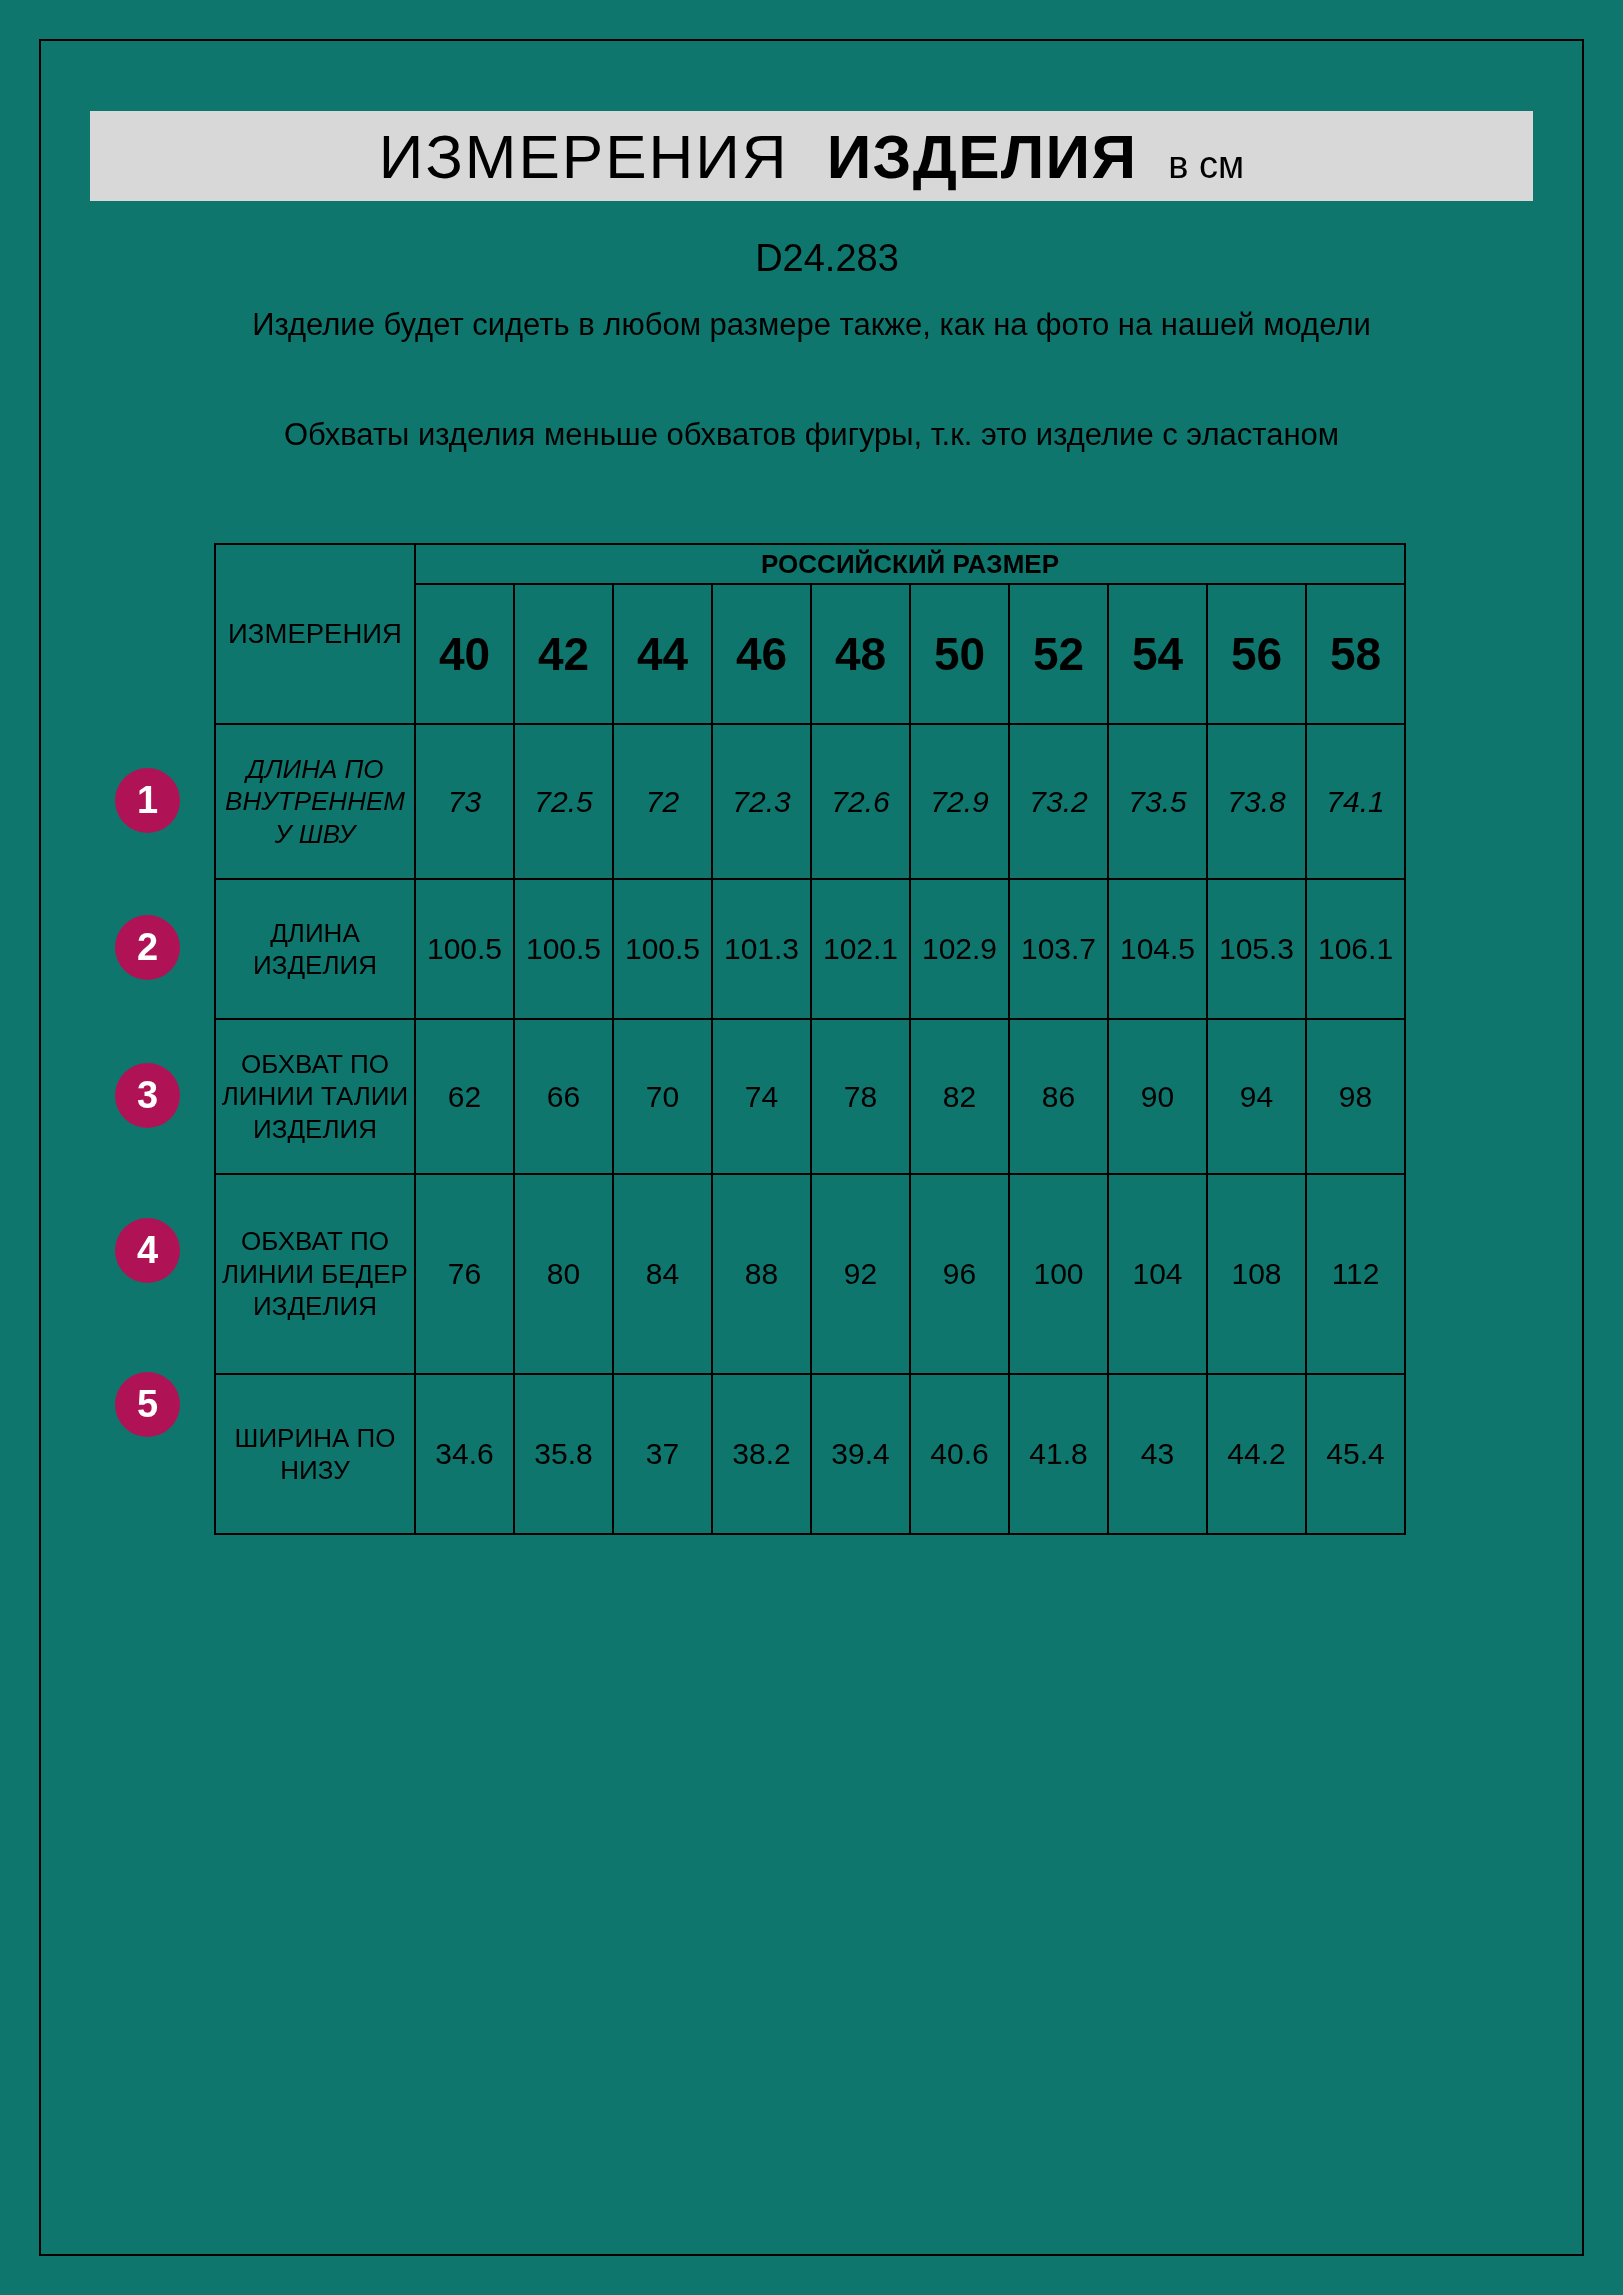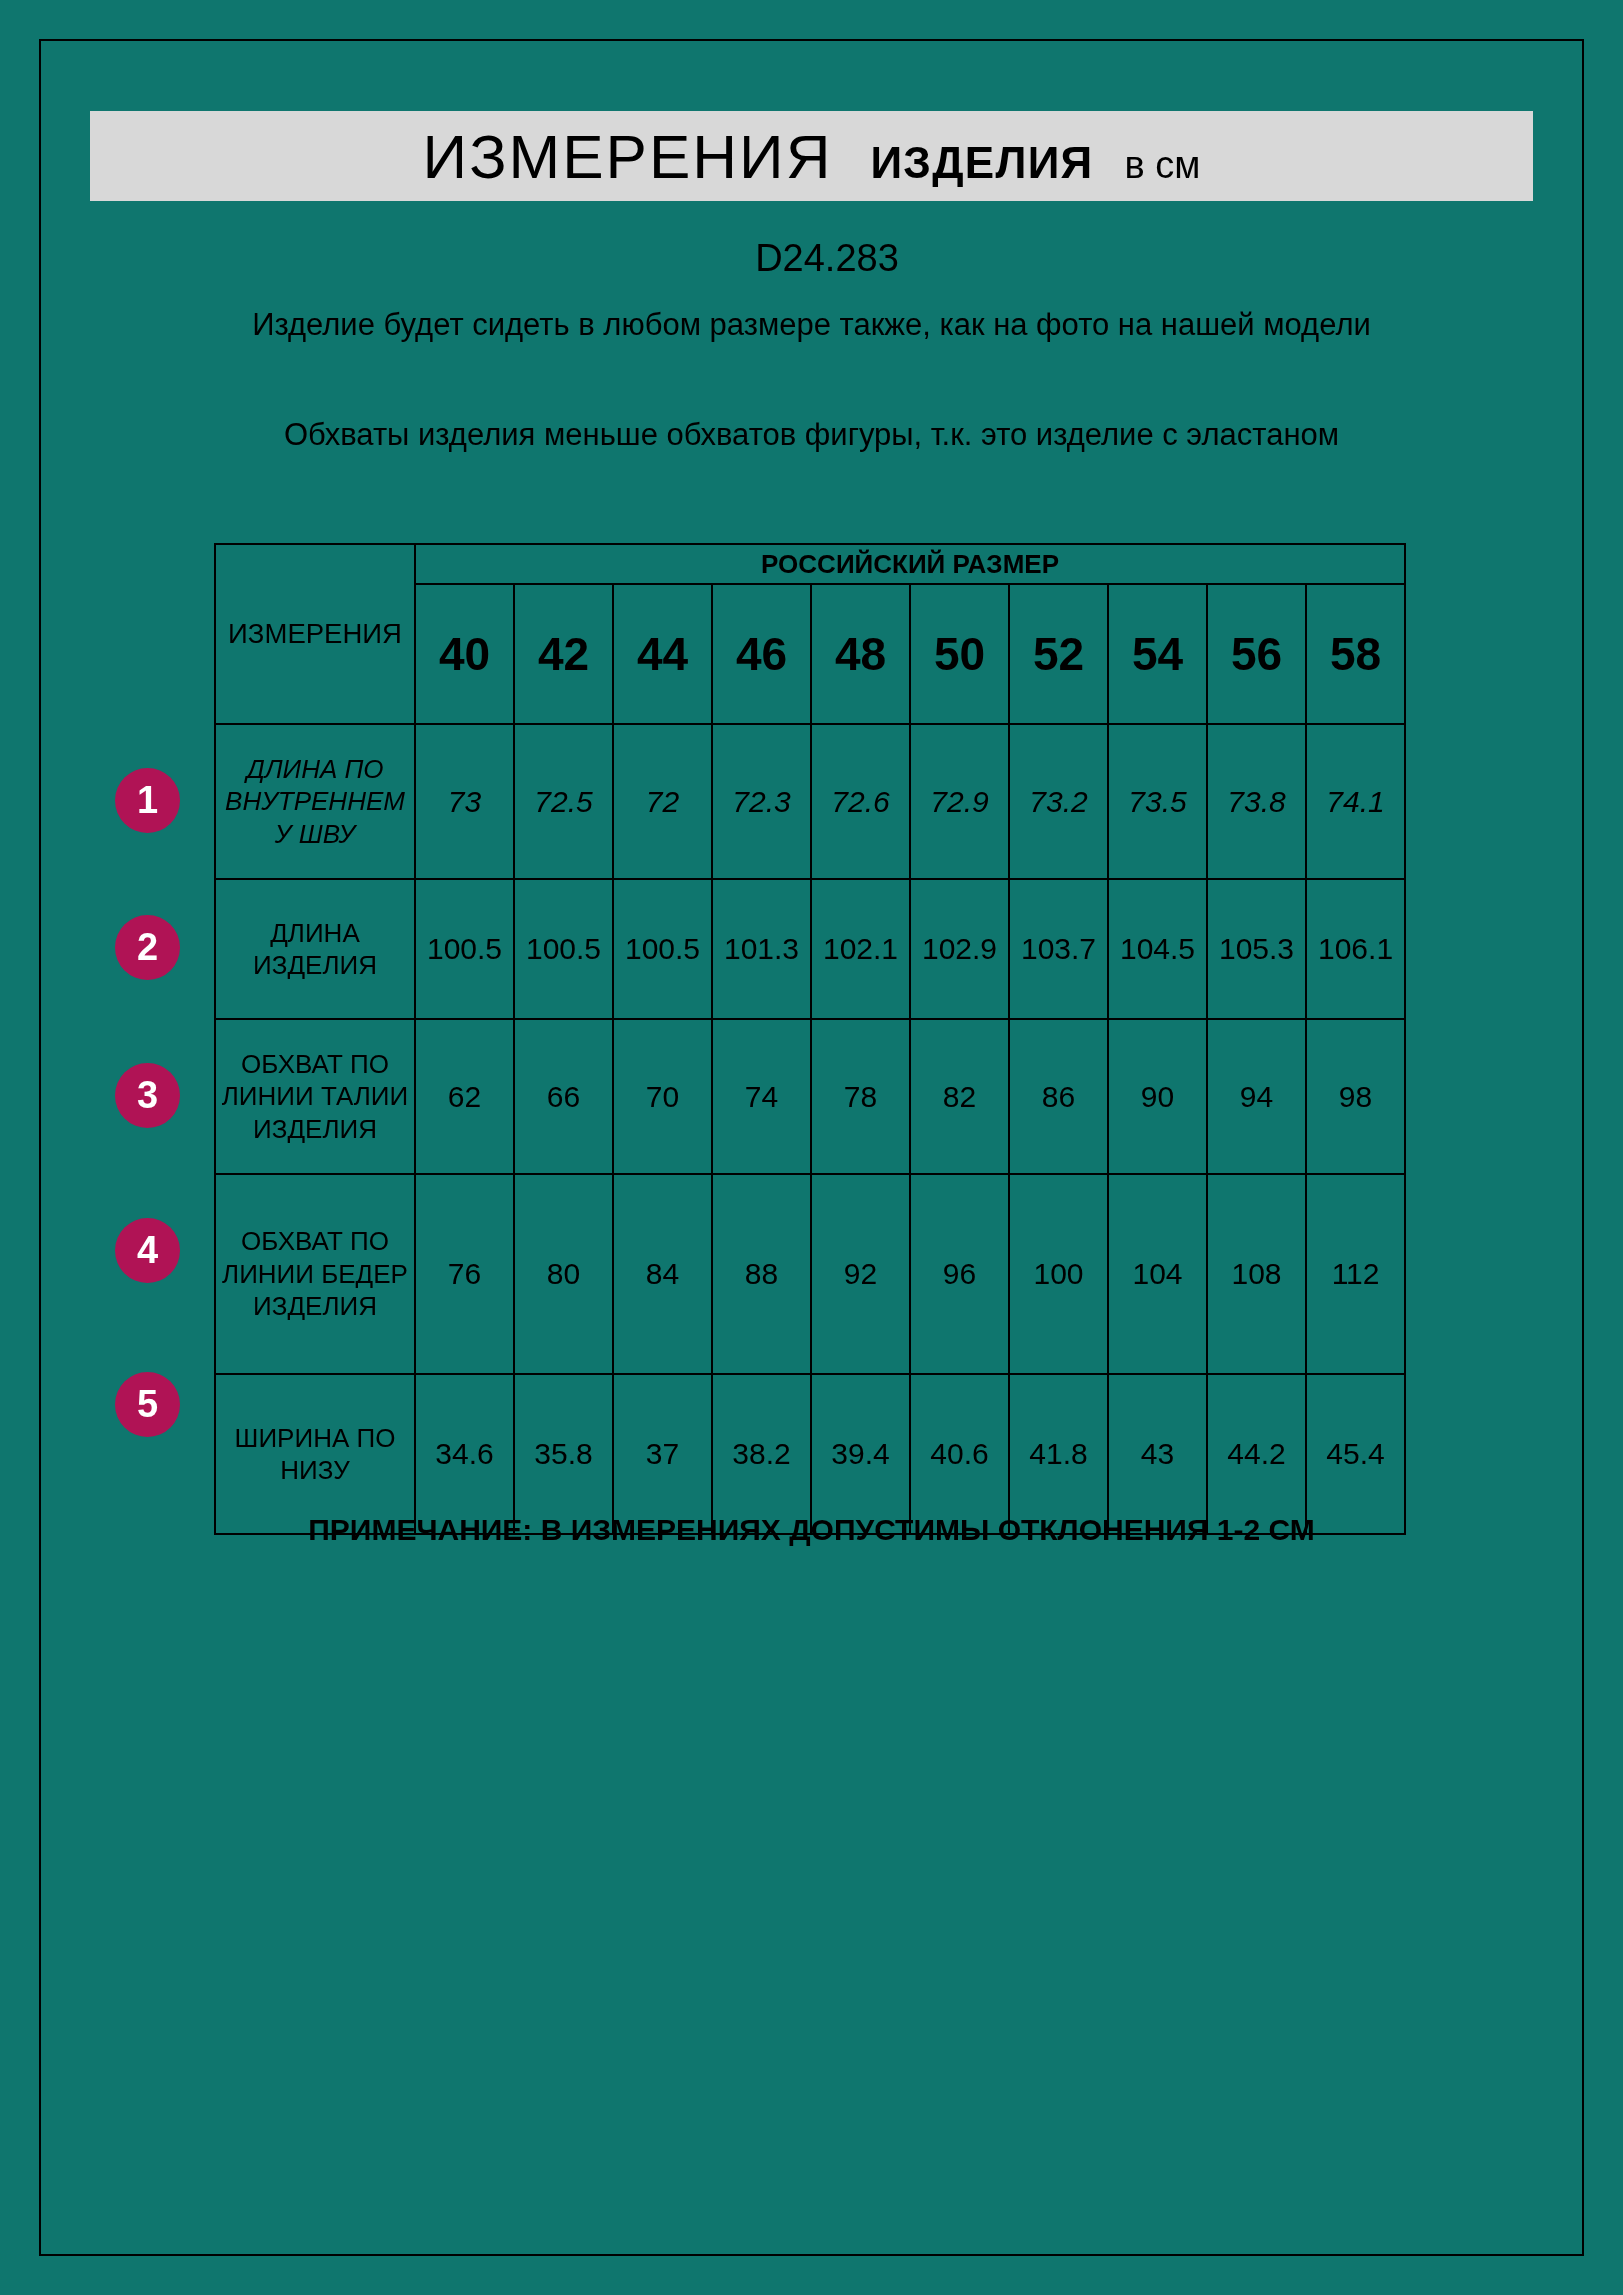--- a/index.html
+++ b/index.html
@@ -32,21 +32,21 @@
   .title-inner {
     display: flex;
     align-items: baseline;
   }
   .t-main {
     font-size: 62px;
     font-weight: 400;
     letter-spacing: 2px;
   }
   .t-bold {
-    font-size: 44px;
+    font-size: 62px;
     font-weight: 800;
     letter-spacing: 1.3px;
     margin-left: 38px;
   }
   .t-unit {
     font-size: 38px;
     font-weight: 400;
     margin-left: 31px;
   }
   .article {
@@ -245,15 +245,14 @@
       </tr>
     </tbody>
   </table>
 
   <div class="row-circle circle-0">1</div>
   <div class="row-circle circle-1">2</div>
   <div class="row-circle circle-2">3</div>
   <div class="row-circle circle-3">4</div>
   <div class="row-circle circle-4">5</div>
 
-  <div class="footnote">ПРИМЕЧАНИЕ: В ИЗМЕРЕНИЯХ ДОПУСТИМЫ ОТКЛОНЕНИЯ 1-2 СМ</div>
 </div>
 
 
 </body></html>

